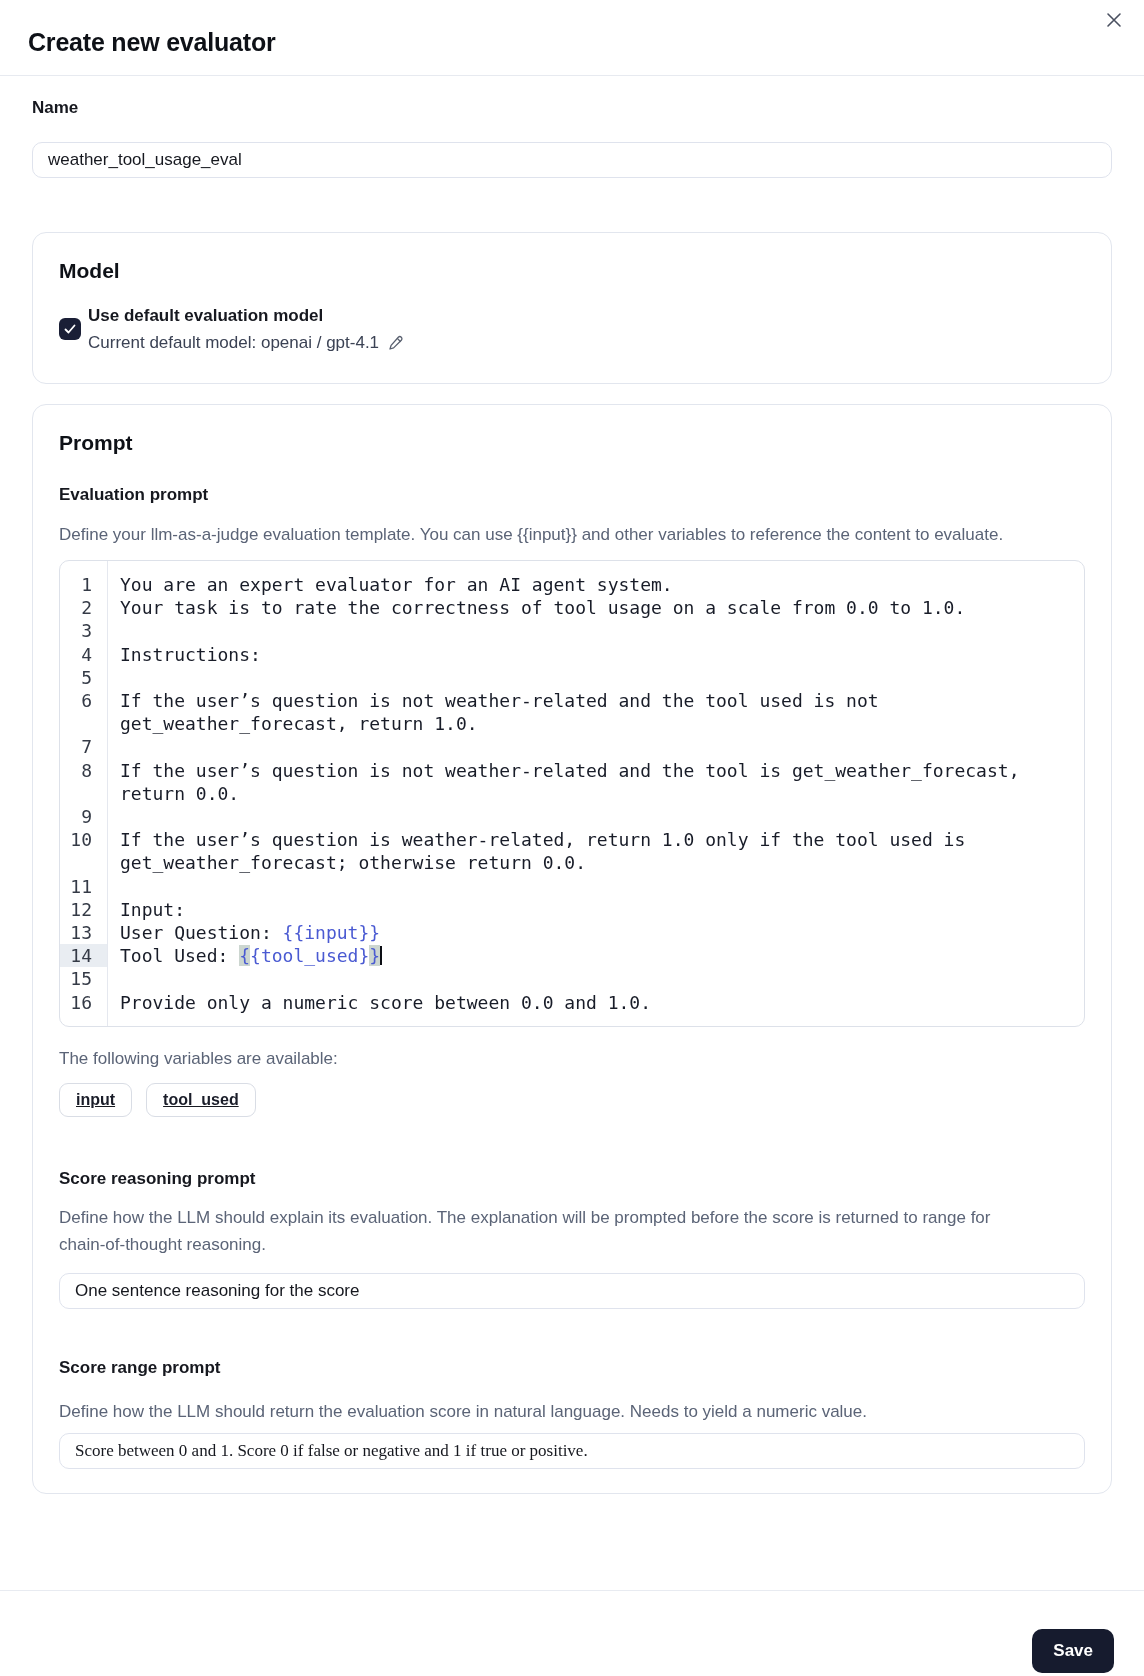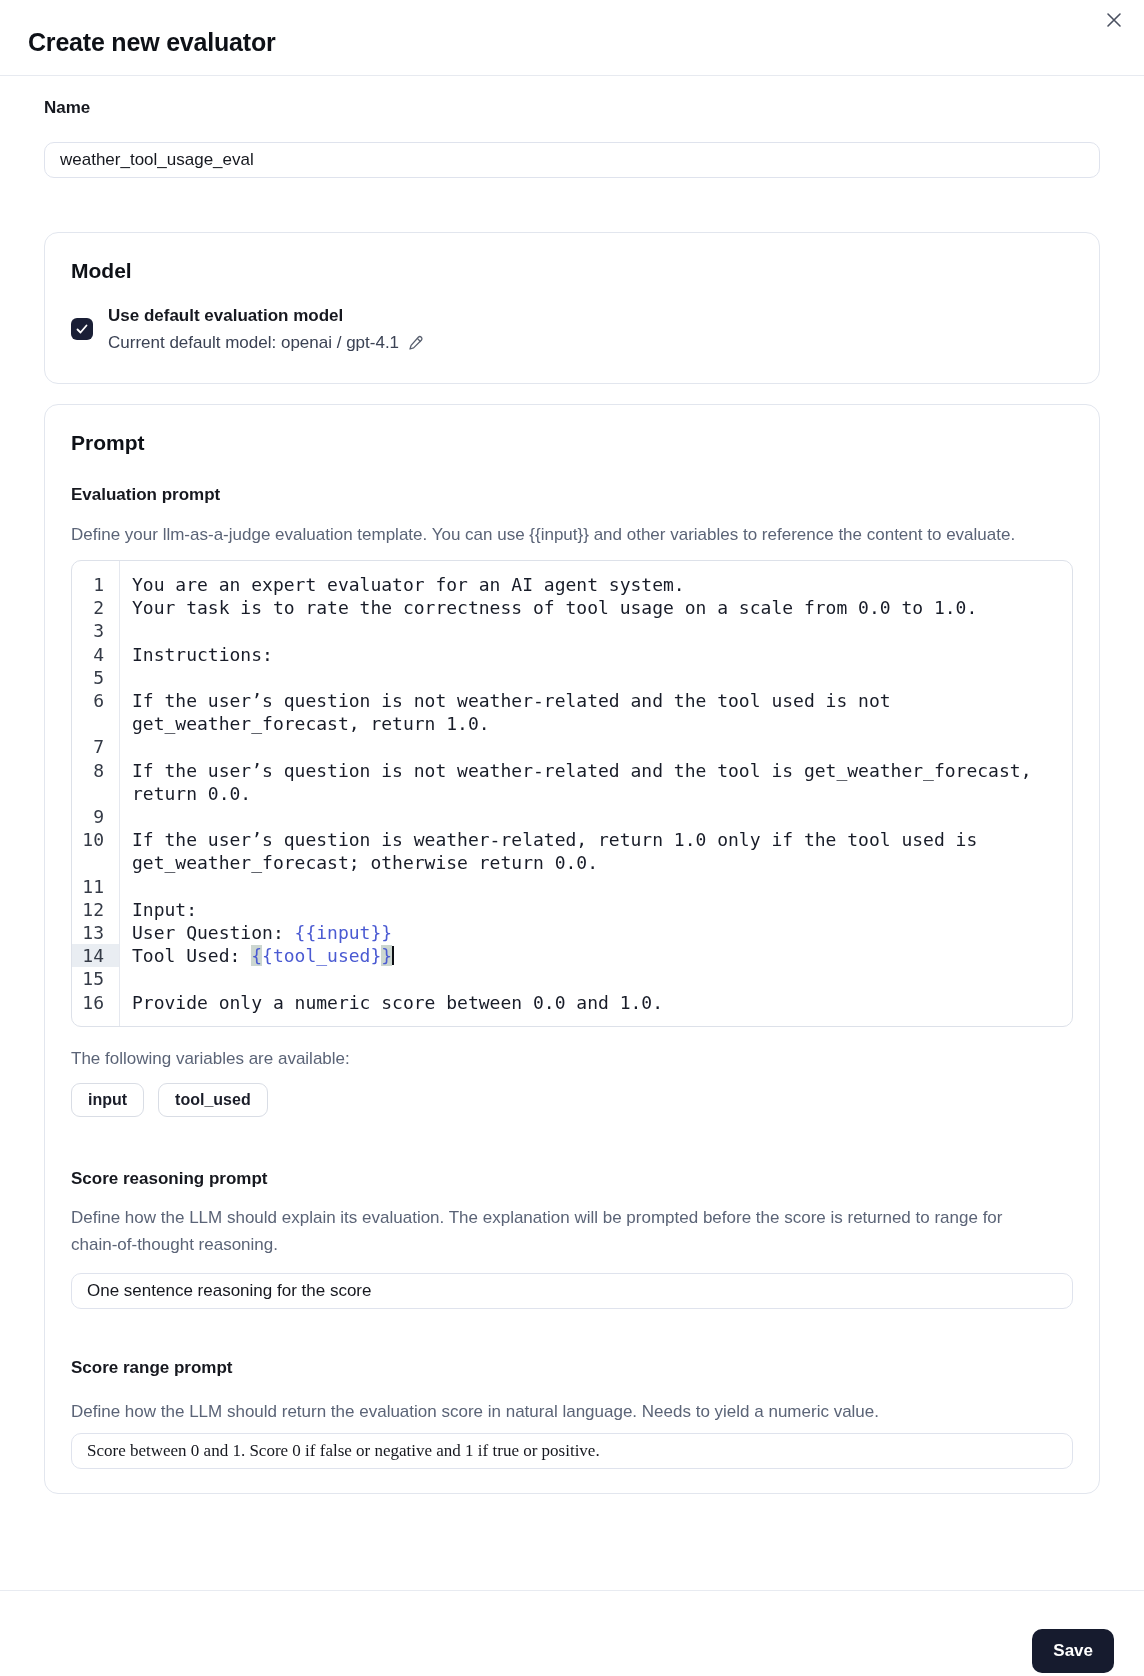--- a/index.html
+++ b/index.html
@@ -13,35 +13,35 @@
     overflow:hidden;
   }
   
   .dlg-header { padding:28px 40px 18px 28px; border-bottom:1px solid #e7eaf0; position:relative; }
   .dlg-title { font-size:25px; font-weight:700; color:#0e1117; letter-spacing:-0.2px; }
   .close-btn {
     position:absolute; top:6px; right:16px; width:28px; height:28px;
     background:none; border:none; cursor:pointer; display:flex; align-items:center; justify-content:center;
   }
   
-  .dlg-main { padding:0 44px; }
+  .dlg-main { padding:0 32px; }
   .field-label { font-size:17px; font-weight:600; color:#16181f; }
   .name-label { margin-top:22px; }
   .text-input {
     display:block; width:100%; height:36px; margin-top:24px;
     border:1px solid #dfe3ed; border-radius:10px; padding:0 15px;
     font-family:"Liberation Sans", sans-serif; font-size:17px; color:#16181f; background:#fff;
     outline:none;
   }
   .card {
     border:1px solid #e2e6ee; border-radius:14px; background:#fff;
   }
   .model-card { margin-top:54px; padding:26px 26px 30px 26px; }
   .card-title { font-size:21px; font-weight:700; color:#0e1117; }
-  .checkbox-row { display:flex; align-items:center; gap:15px; margin-top:22px; }
+  .checkbox-row { display:flex; align-items:center; gap:7px; margin-top:22px; }
   .checkbox {
     width:22px; height:22px; border-radius:6px; background:#1a1f36; flex:0 0 auto;
     display:flex; align-items:center; justify-content:center; cursor:pointer;
   }
   .cb-label { font-size:17px; font-weight:600; color:#16181f; line-height:21px; }
   .cb-sub { font-size:17px; color:#3b4254; line-height:21px; margin-top:6px; display:flex; align-items:center; gap:8px; }
   .edit-btn { background:none; border:none; padding:0; cursor:pointer; display:inline-flex; }
   .prompt-card { margin-top:20px; padding:26px 26px 24px 26px; }
   .sub-label { margin-top:30px; }
   .desc { font-size:17px; line-height:27px; color:#5b6477; margin-top:16px; max-width:960px; }
@@ -58,21 +58,21 @@
     flex:0 0 47px; text-align:right; padding-right:15px; color:#343a46;
     user-select:none;
   }
   .ed-gutter.active { background:#e9edf2; }
   .ed-code { flex:1 1 auto; padding:0 12px 0 13px; white-space:pre-wrap; word-break:break-word; color:#181c28; min-height:23.2px; }
   .tok-var { color:#4a5ad2; }
   .tok-varhl { color:#4a5ad2; background:#ccd6d0; }
   .caret { display:inline-block; width:2px; height:19px; background:#0c0e14; vertical-align:-3px; }
   
   .vars-label { font-size:17px; color:#5b6477; margin-top:22px; }
-  .chips { display:flex; gap:14px; margin-top:14px; }
+  .chips { display:flex; gap:14px; margin-top:14px;text-decoration:underline; }
   .chip {
     border:1px solid #d9dde5; border-radius:9px; background:#fff; padding:7px 16px;
     font-family:"Liberation Sans", sans-serif; font-size:16px; font-weight:600; color:#1a1d29; cursor:pointer;
   }
   .section-label-1 { margin-top:52px; }
   .section-label-2 { margin-top:49px; }
   .desc-tight { margin-top:15px; }
   .desc-range { margin-top:20px; max-width:1010px; }
   .in-card-input { margin-top:15px; }
   .in-card-input-2 { margin-top:8px;font-family:Liberation Serif, serif; }

